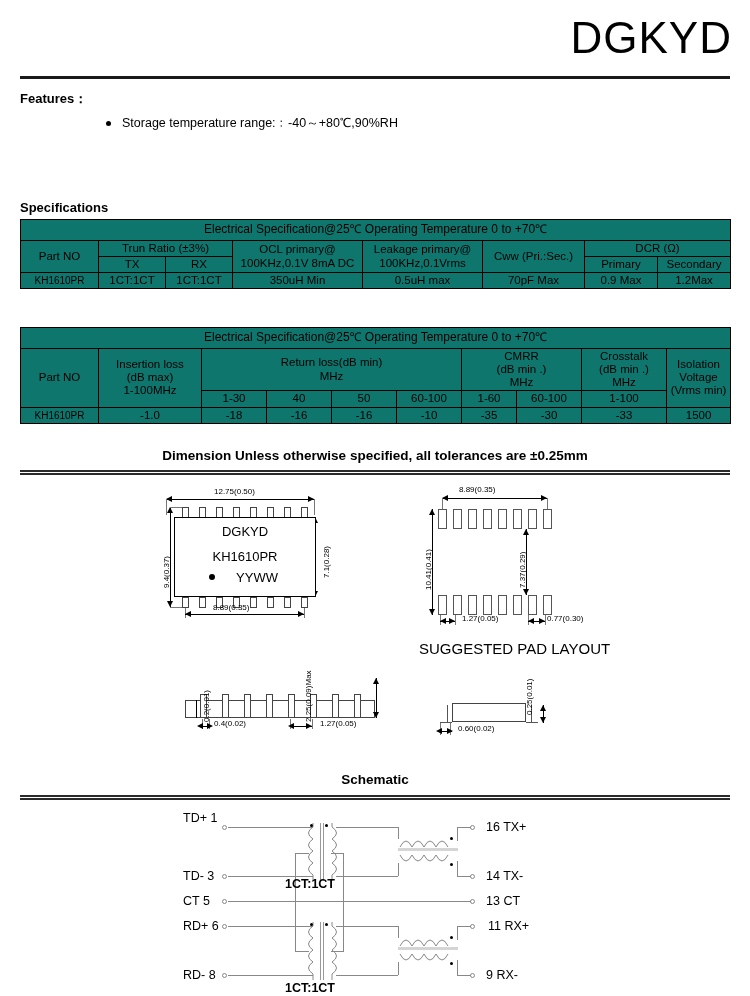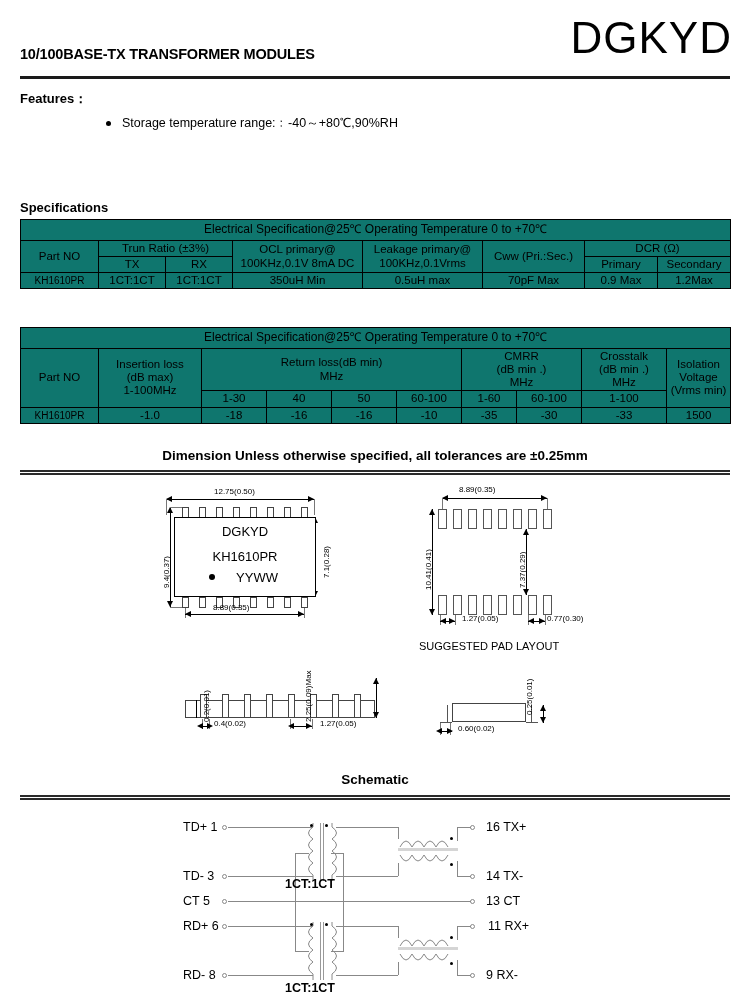--- a/index.html
+++ b/index.html
@@ -167,21 +167,21 @@
     text-align: center;
   }
   .pin1dot {
     position: absolute;
     width: 6px; height: 6px;
     border-radius: 50%;
     background: #000;
   }
   .caption {
     position: absolute;
-    font-size: 11px;
+    font-size: 15px;
     white-space: nowrap;
   }
   .arrowL, .arrowR {
     position: absolute;
     width: 0; height: 0;
     border-top: 3px solid transparent;
     border-bottom: 3px solid transparent;
   }
   .arrowL { border-right: 6px solid #000; }
   .arrowR { border-left: 6px solid #000; }
@@ -225,21 +225,20 @@
   }
   .coil { position: absolute; }
   .core-line { position: absolute; width: 1px; background: #999; }
 </style>
 </head>
 <body>
 
 <div class="page">
 
   <div class="brand-logo">DGKYD</div>
-  <div class="doc-title">10/100BASE-TX TRANSFORMER MODULES</div>
   <div class="rule-thick" style="top:76px;"></div>
 
   <div class="features-label">Features：</div>
   <div class="feature-list">
     <div class="feature-item">
       <span class="dot"></span>
       <span>Storage temperature range:﹕-40～+80℃,90%RH</span>
     </div>
   </div>
 
@@ -526,21 +525,21 @@
     <div class="line-v" style="left:543px;top:705px;height:18px;"></div>
     <div class="arrowU" style="left:540px;top:705px;"></div>
     <div class="arrowD" style="left:540px;top:717px;"></div>
   </div>
 
   <div class="sec-head" style="top:772px;">Schematic</div>
   <div class="rule-double" style="top:795px;"></div>
 
   <div class="sch">
 
-    <div class="sch-lbl" style="left:183px;top:15px;">TD+ 1</div>
+    <div class="sch-lbl" style="left:183px;top:6px;">TD+ 1</div>
     <div class="sch-lbl" style="left:183px;top:64px;">TD- 3</div>
     <div class="sch-lbl" style="left:183px;top:89px;">CT  5</div>
     <div class="sch-lbl" style="left:183px;top:114px;">RD+ 6</div>
     <div class="sch-lbl" style="left:183px;top:163px;">RD- 8</div>
 
     <div class="sch-lbl" style="left:486px;top:15px;">16 TX+</div>
     <div class="sch-lbl" style="left:486px;top:64px;">14 TX-</div>
     <div class="sch-lbl" style="left:486px;top:89px;">13 CT</div>
     <div class="sch-lbl" style="left:488px;top:114px;">11 RX+</div>
     <div class="sch-lbl" style="left:486px;top:163px;">9 RX-</div>

